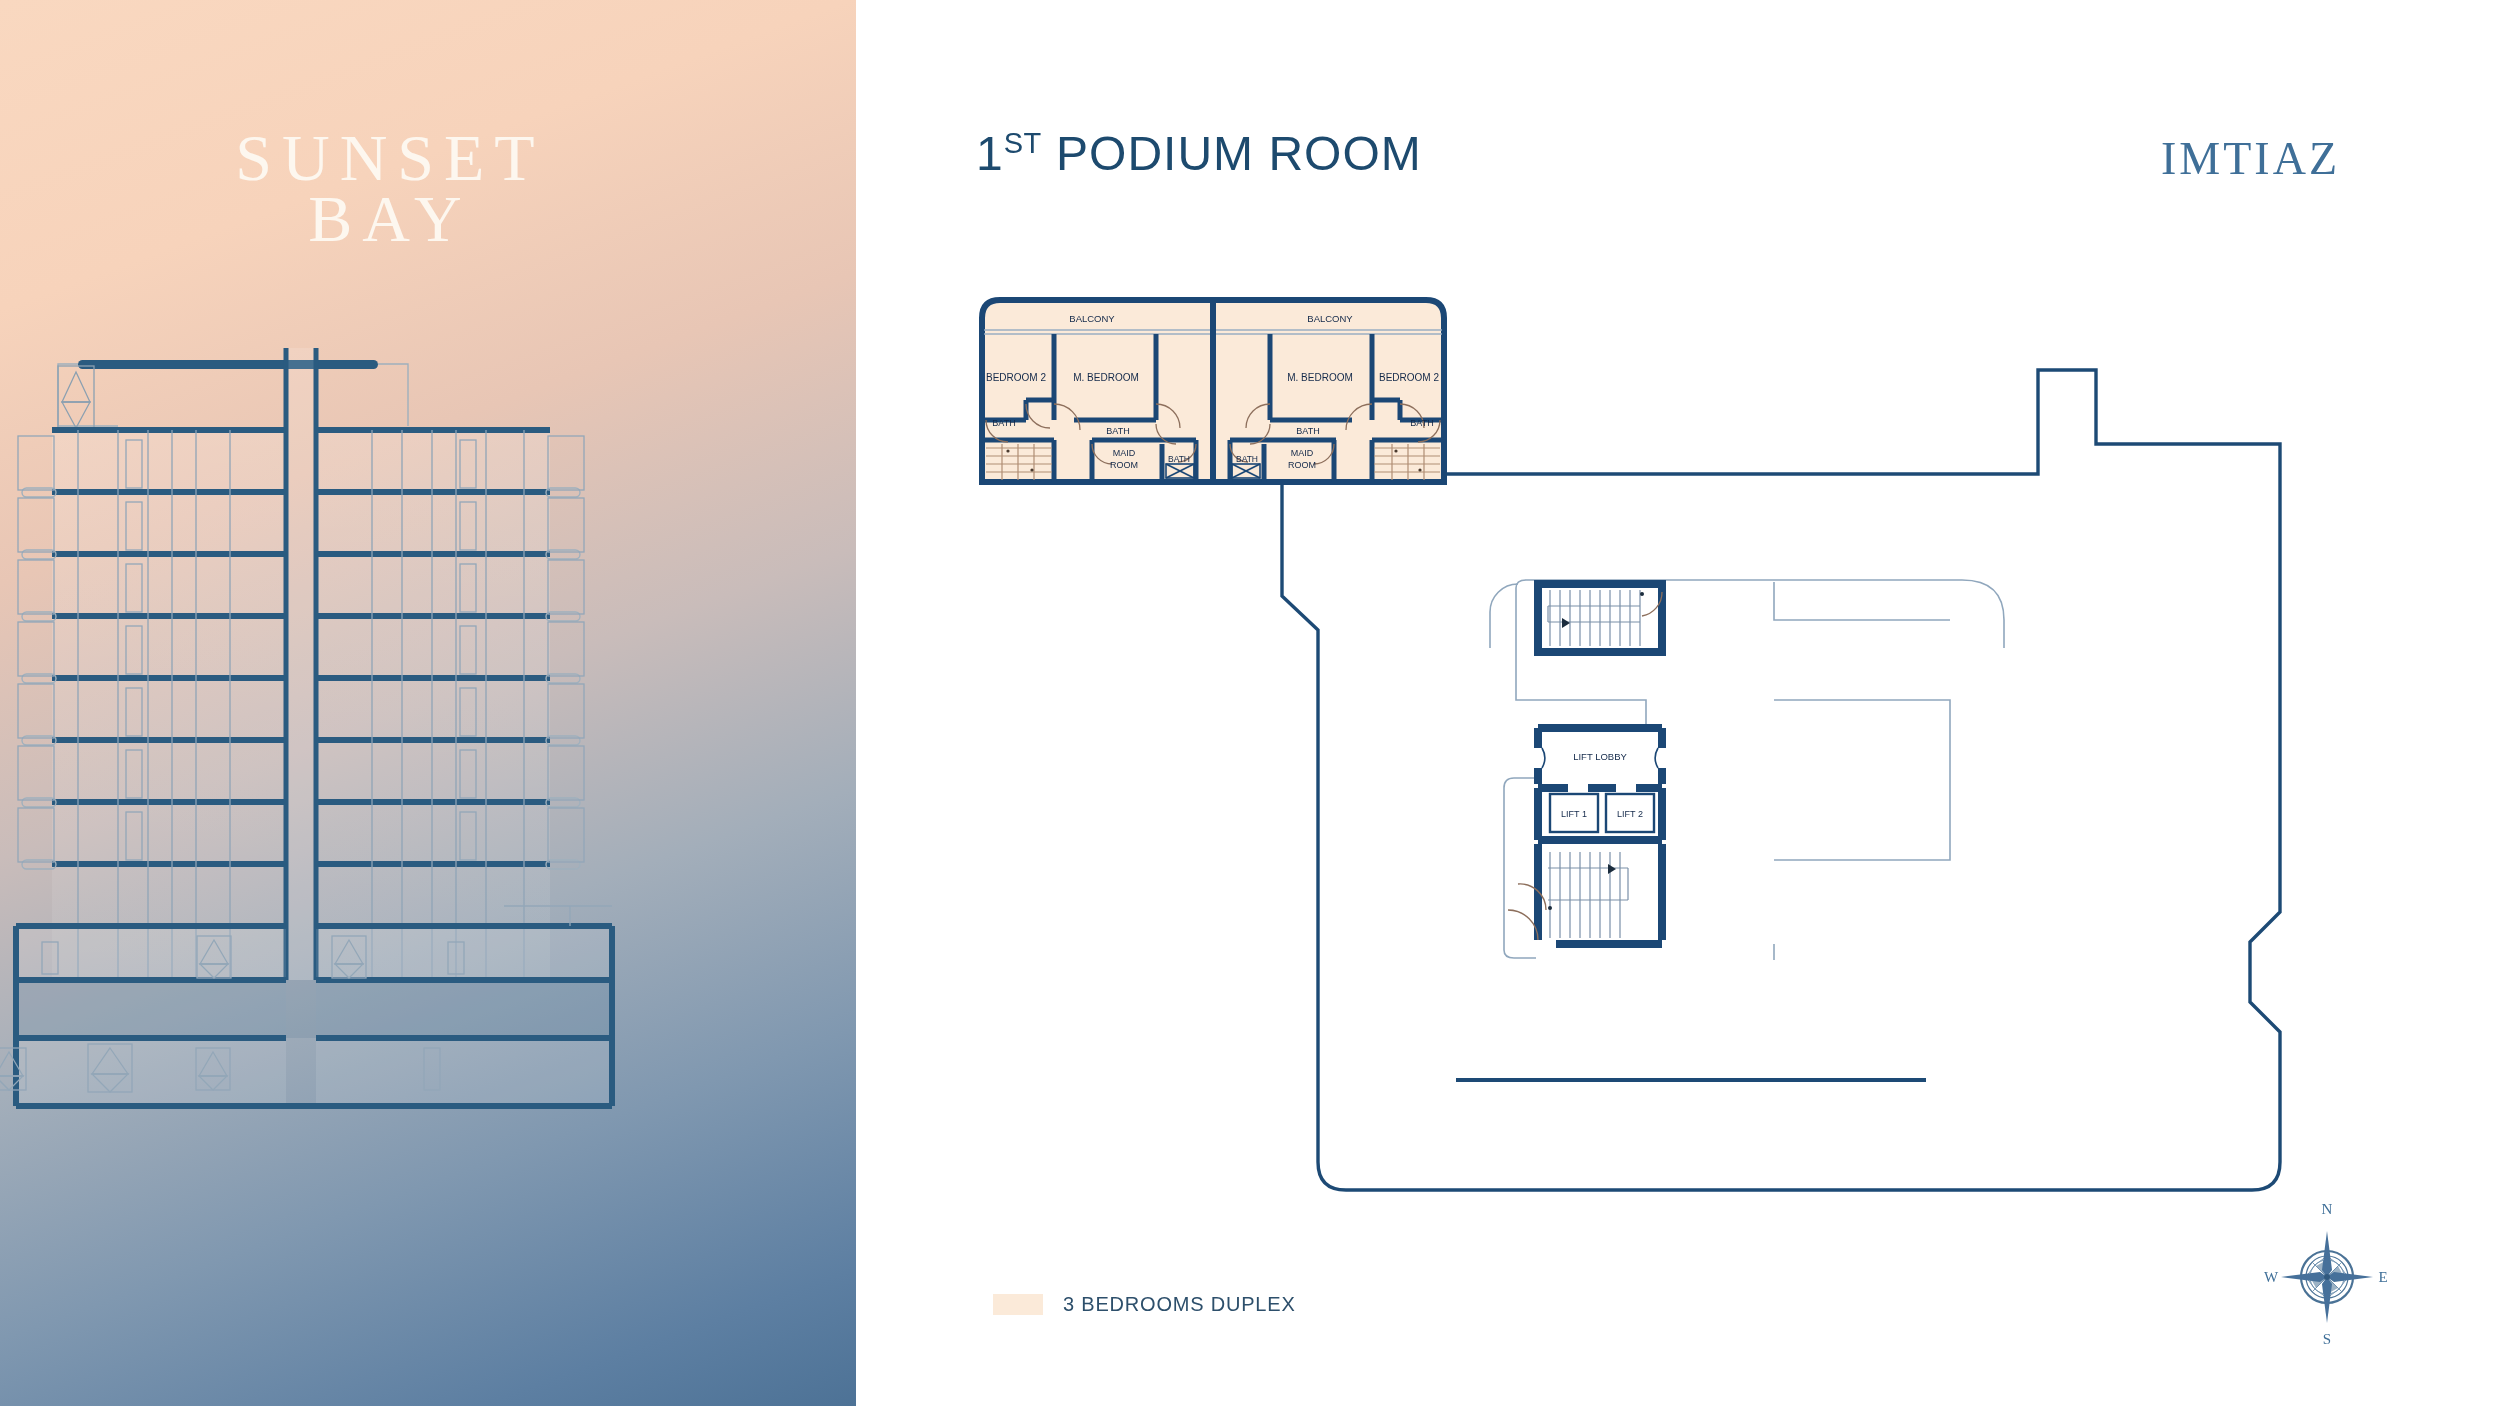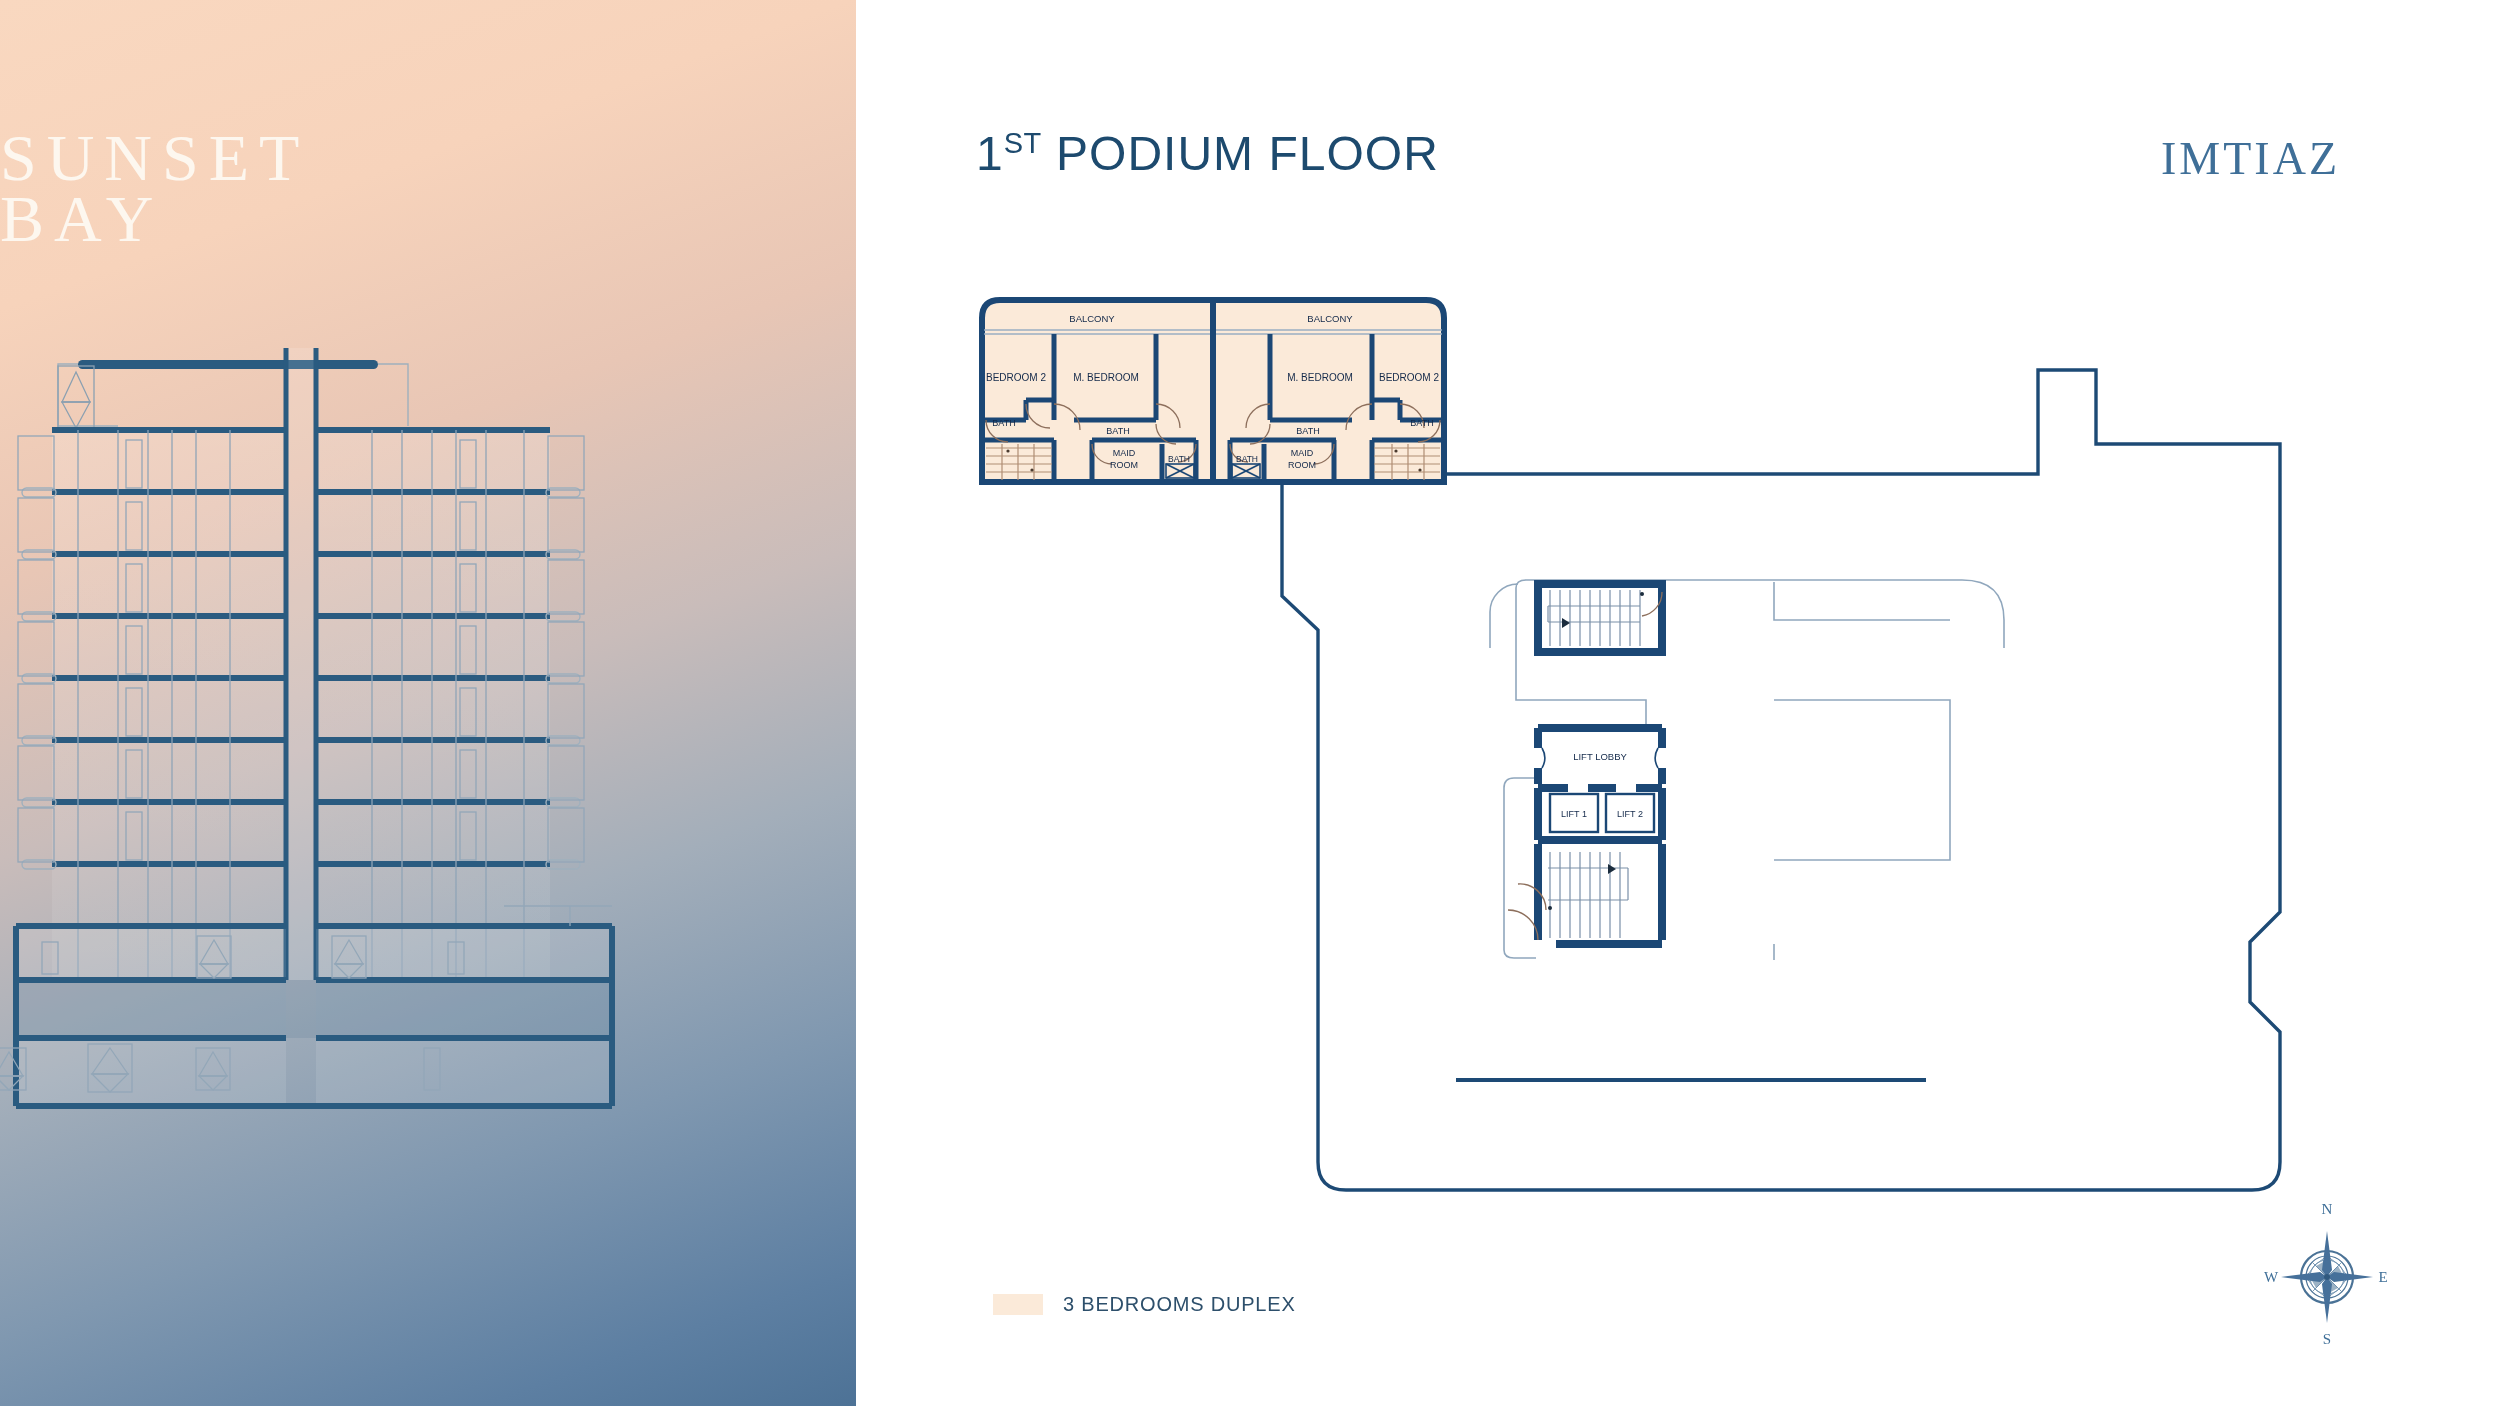--- a/index.html
+++ b/index.html
@@ -29,21 +29,21 @@
         #a3aeba 64%,
         #8098b0 78%,
         #5d7fa2 92%,
         #4d7296 100%);
     overflow: hidden;
   }
   #brand-wordmark {
     position: absolute;
     left: 0; top: 128px;
     width: 780px;
-    text-align: left;
+    text-align: center;
     color: #fdf7ef;
     font-family: "Liberation Serif", serif;
     line-height: 0.92;
     letter-spacing: 10px;
     font-weight: 400;
   }
   #brand-wordmark .bw-l1 { display:block; font-size: 66px; }
   #brand-wordmark .bw-l2 { display:block; font-size: 66px; }
 
   
@@ -280,21 +280,21 @@
         <rect x="424" y="718" width="16" height="42"></rect>
         <line x1="504" y1="576" x2="612" y2="576"></line>
         <line x1="570" y1="576" x2="570" y2="596"></line>
       </g>
     </g>
   </svg>
 </div>
 
 <div id="sheet">
 
-  <div id="floor-title"><span>1</span><span class="sup">ST</span><span> PODIUM FLOOR</span></div>
+  <div id="floor-title"><span>1</span><span class="sup">ST</span><span> PODIUM ROOM</span></div>
 
   <div id="dev-logo">IMTIAZ</div>
 
   <svg id="plan-canvas" viewBox="0 0 1644 1406">
 
     <path d="M 462 474
              L 1182 474
              L 1182 370
              L 1240 370
              L 1240 444

